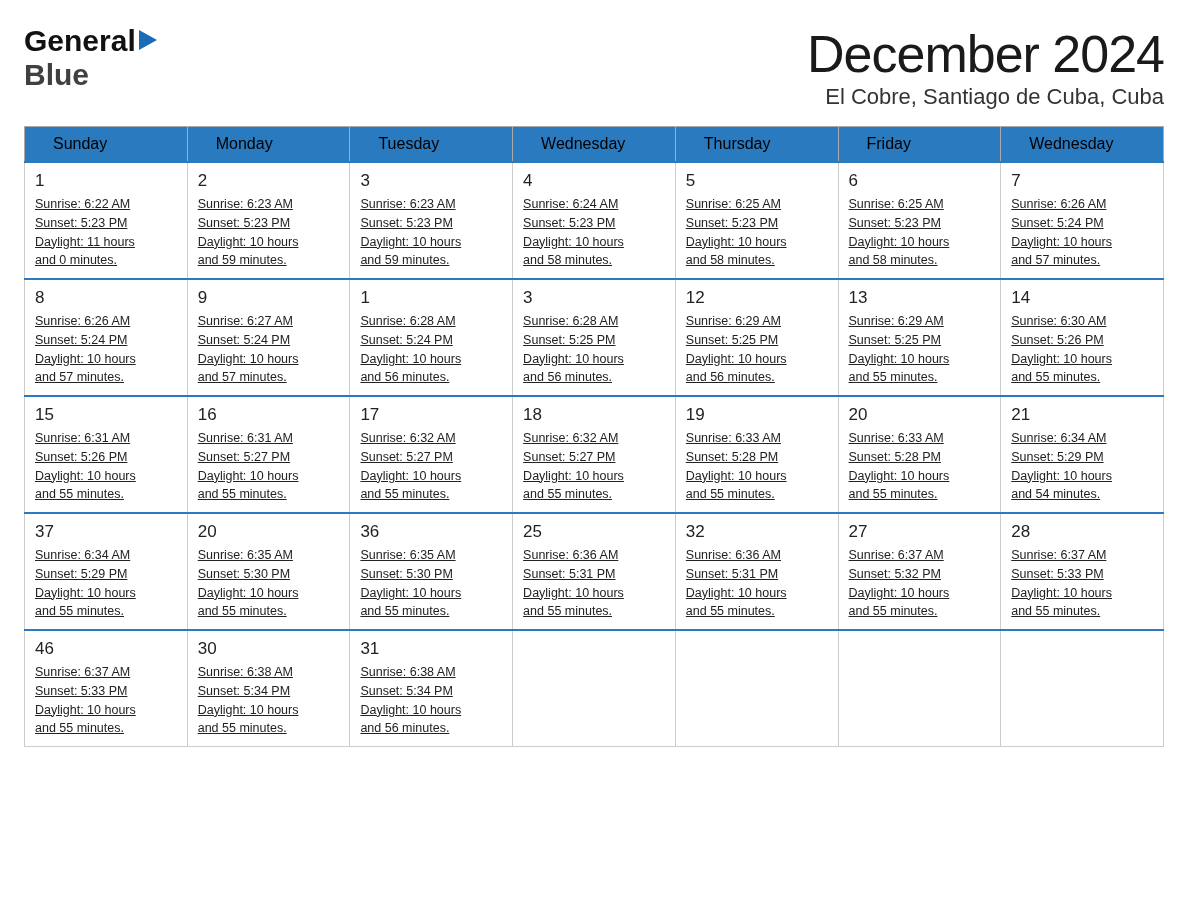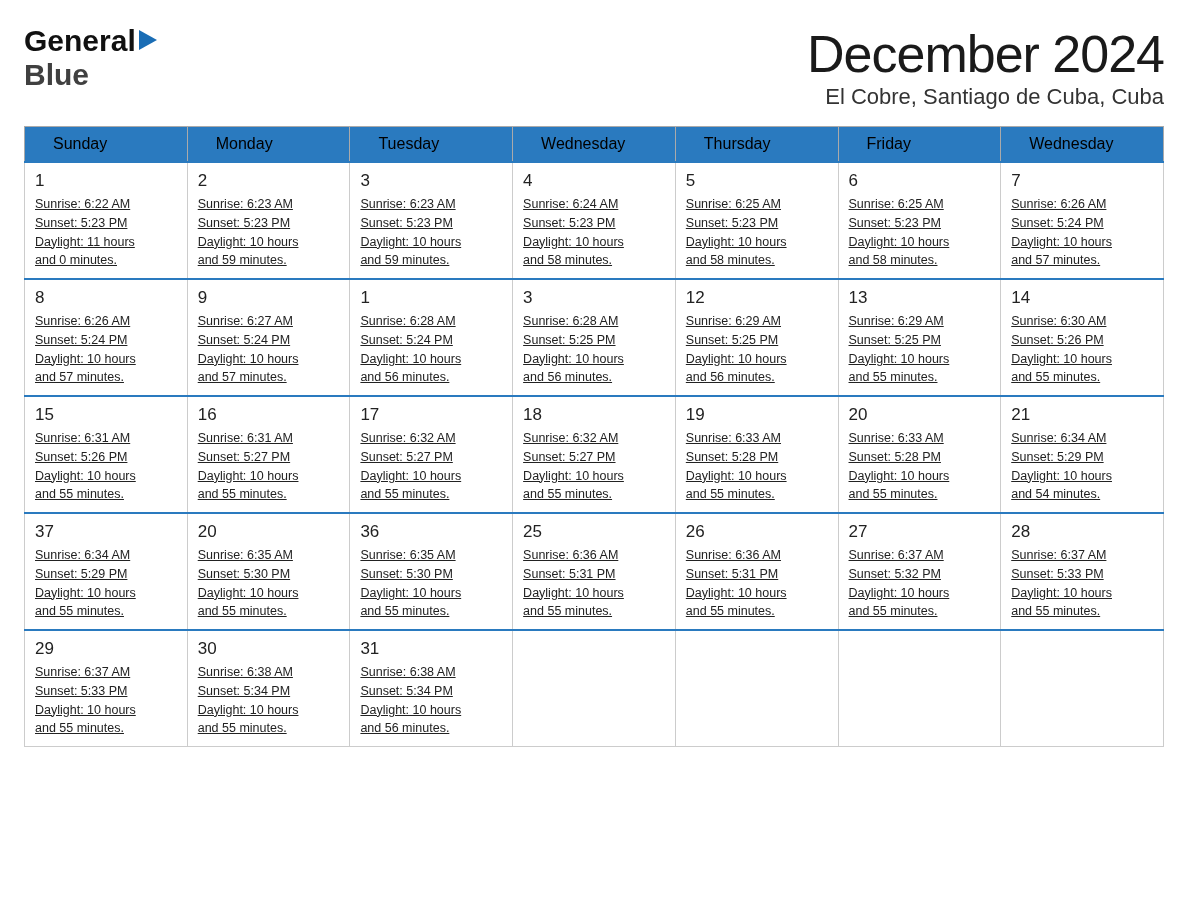--- a/index.html
+++ b/index.html
@@ -224,35 +224,35 @@
       </td>
         <td>
         <span class="day-number">36</span>
         <div class="day-info">Sunrise: 6:35 AM<br>Sunset: 5:30 PM<br>Daylight: 10 hours<br>and 55 minutes.</div>
       </td>
         <td>
         <span class="day-number">25</span>
         <div class="day-info">Sunrise: 6:36 AM<br>Sunset: 5:31 PM<br>Daylight: 10 hours<br>and 55 minutes.</div>
       </td>
         <td>
-        <span class="day-number">26</span>
+        <span class="day-number">32</span>
         <div class="day-info">Sunrise: 6:36 AM<br>Sunset: 5:31 PM<br>Daylight: 10 hours<br>and 55 minutes.</div>
       </td>
         <td>
         <span class="day-number">27</span>
         <div class="day-info">Sunrise: 6:37 AM<br>Sunset: 5:32 PM<br>Daylight: 10 hours<br>and 55 minutes.</div>
       </td>
         <td>
         <span class="day-number">28</span>
         <div class="day-info">Sunrise: 6:37 AM<br>Sunset: 5:33 PM<br>Daylight: 10 hours<br>and 55 minutes.</div>
       </td>
       </tr>
       <tr>
         <td>
-        <span class="day-number">29</span>
+        <span class="day-number">46</span>
         <div class="day-info">Sunrise: 6:37 AM<br>Sunset: 5:33 PM<br>Daylight: 10 hours<br>and 55 minutes.</div>
       </td>
         <td>
         <span class="day-number">30</span>
         <div class="day-info">Sunrise: 6:38 AM<br>Sunset: 5:34 PM<br>Daylight: 10 hours<br>and 55 minutes.</div>
       </td>
         <td>
         <span class="day-number">31</span>
         <div class="day-info">Sunrise: 6:38 AM<br>Sunset: 5:34 PM<br>Daylight: 10 hours<br>and 56 minutes.</div>
       </td>

